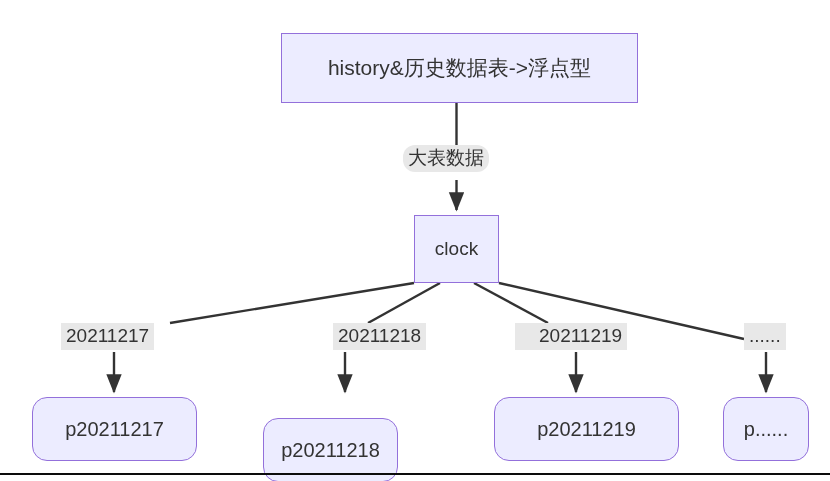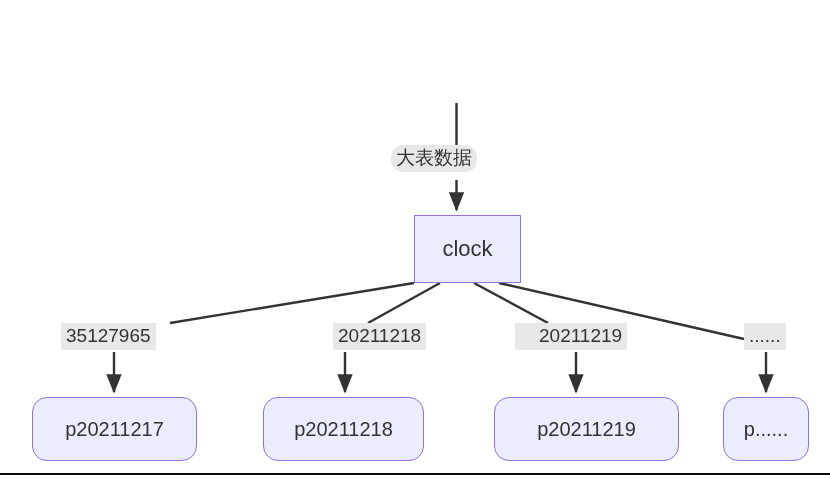--- a/index.html
+++ b/index.html
@@ -46,46 +46,46 @@
   #node-root {
     left: 281px;
     top: 33px;
     width: 357px;
     height: 70px;
     font-size: 21px;
   }
   #node-clock {
     left: 414px;
     top: 215px;
-    width: 107px;
+    width: 85px;
     height: 68px;
-    font-size: 22px;
+    font-size: 19px;
   }
   .leaf {
     height: 64px;
     font-size: 20px;
   }
   #node-p1 { left: 32px;  top: 397px; width: 165px; }
-  #node-p2 { left: 263px; top: 397px; width: 161px; }
+  #node-p2 { left: 263px; top: 418px; width: 135px; }
   #node-p3 { left: 494px; top: 397px; width: 185px; text-align: center; }
   #node-p4 { left: 723px; top: 397px; width: 86px;  }
 
   
   .edge-label {
     position: absolute;
     box-sizing: border-box;
     background: #e8e8e8;
     color: #333333;
     font-size: 19px;
     line-height: 1.1;
     padding: 3px 5px;
     white-space: nowrap;
     text-align: center;
   }
-  #lbl-main  { left: 391px; top: 145px; border-radius: 12px; }
+  #lbl-main  { left: 403px; top: 145px; border-radius: 12px; }
   #lbl-d1    { left: 61px;  top: 323px; }
   #lbl-d2    { left: 287px; top: 323px; margin-left: 46px; }
   #lbl-d3    { left: 515px; top: 323px; padding-left: 24px; }
   #lbl-d4    { left: 744px; top: 323px; }
 
   #bottom-rule {
     position: absolute;
     left: 0;
     top: 473px;
     width: 830px;
@@ -112,34 +112,35 @@
     <path d="M440,283 L368,323" stroke="#333333" stroke-width="2.4" fill="none"></path>
     <path d="M474,283 L548,323" stroke="#333333" stroke-width="2.4" fill="none"></path>
     <path d="M499,283 L744,339" stroke="#333333" stroke-width="2.4" fill="none"></path>
 
     <path d="M114,352 L114,392" stroke="#333333" stroke-width="2.4" fill="none" marker-end="url(#arrowhead)"></path>
     <path d="M345,352 L345,392" stroke="#333333" stroke-width="2.4" fill="none" marker-end="url(#arrowhead)"></path>
     <path d="M576,352 L576,392" stroke="#333333" stroke-width="2.4" fill="none" marker-end="url(#arrowhead)"></path>
     <path d="M766,352 L766,392" stroke="#333333" stroke-width="2.4" fill="none" marker-end="url(#arrowhead)"></path>
   </svg>
 
+  <div class="node square" id="node-root">history&amp;历史数据表-&gt;浮点型</div>
 
   <div class="node square" id="node-clock">clock</div>
 
   <div class="node rounded leaf" id="node-p1">p20211217</div>
 
   <div class="node rounded leaf" id="node-p2">p20211218</div>
 
   <div class="node rounded leaf" id="node-p3">p20211219</div>
 
   <div class="node rounded leaf" id="node-p4">p......</div>
 
   <div class="edge-label" id="lbl-main">大表数据</div>
 
-  <div class="edge-label" id="lbl-d1">35127965</div>
+  <div class="edge-label" id="lbl-d1">20211217</div>
 
   <div class="edge-label" id="lbl-d2">20211218</div>
 
   <div class="edge-label" id="lbl-d3">20211219</div>
 
   <div class="edge-label" id="lbl-d4">......</div>
 
   <div id="bottom-rule"></div>
 </div>
 

